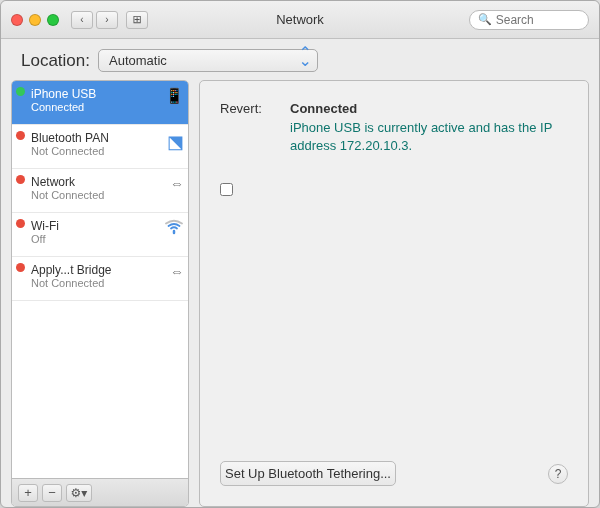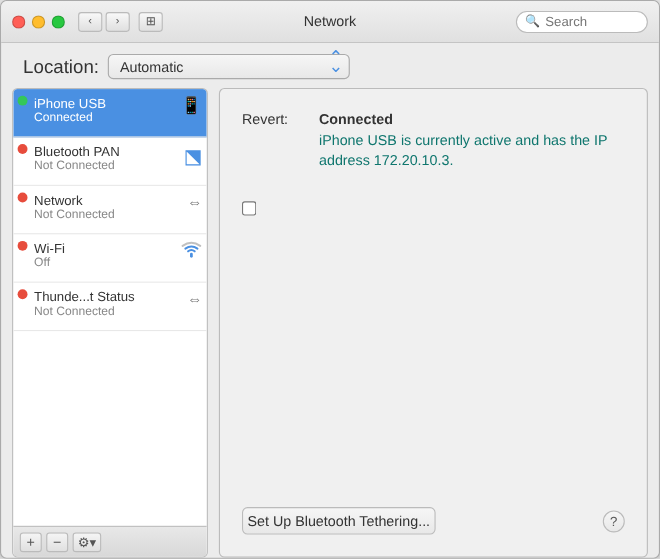--- a/index.html
+++ b/index.html
@@ -446,21 +446,21 @@
               <path d="M7 9.5 Q10 7 13 9.5" stroke="#4a90e2" stroke-width="1.8" stroke-linecap="round" fill="none"></path>
               <path d="M4.5 7 Q10 3 15.5 7" stroke="#4a90e2" stroke-width="1.8" stroke-linecap="round" fill="none"></path>
               <path d="M2 4.5 Q10 -1 18 4.5" stroke="#c0c0c0" stroke-width="1.8" stroke-linecap="round" fill="none"></path>
             </svg>
           </div>
         </div>
 
         <div class="sidebar-item">
           <div class="status-dot dot-red"></div>
           <div class="item-text">
-            <div class="item-name">Thunde...t Status</div>
+            <div class="item-name">Apply...t Bridge</div>
             <div class="item-status">Not Connected</div>
           </div>
           <div class="item-icon ethernet-icon">⇔</div>
         </div>
 
       </div>
 
       <div class="sidebar-toolbar">
         <div class="sidebar-tool-btn">+</div>
         <div class="sidebar-tool-btn">−</div>

